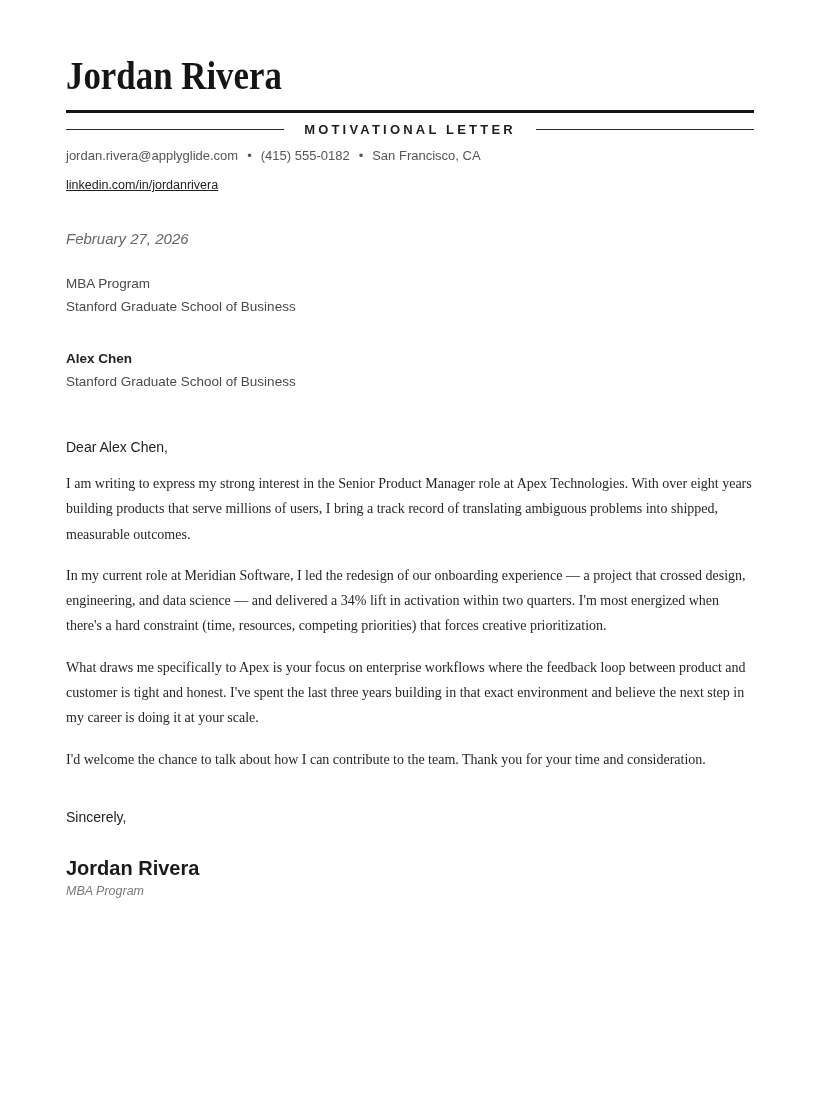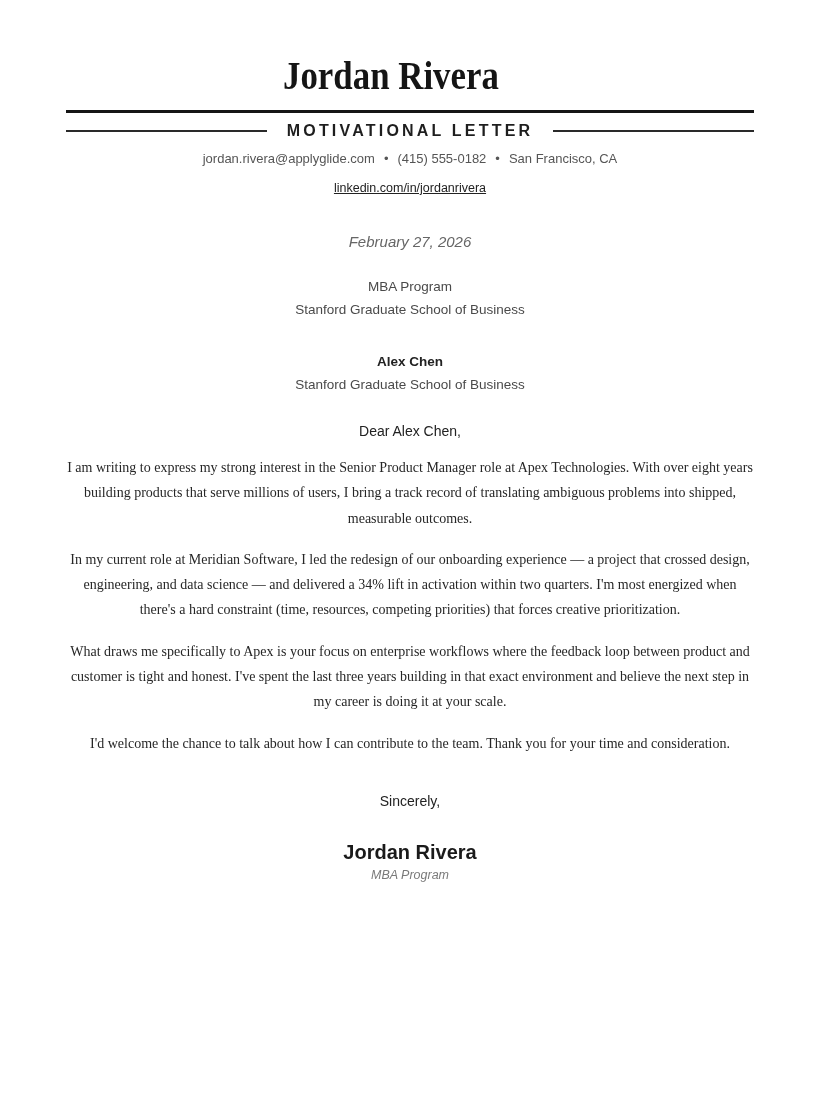--- a/index.html
+++ b/index.html
@@ -3,21 +3,21 @@
 <meta charset="utf-8">
 <style>
   html, body { margin: 0; padding: 0; }
   body {
     width: 816px;
     height: 1100px;
     background: #ffffff;
     font-family: "Liberation Sans", sans-serif;
     -webkit-font-smoothing: antialiased;
   }
-  .page { padding: 53px 62px 0 66px; box-sizing: border-box; text-align: center; }
+  .page { padding: 53px 62px 0 66px; box-sizing: border-box; }
 
   .title {
     font-family: "Liberation Serif", serif;
     font-weight: 700;
     font-size: 41px;
     line-height: 1.12;
     color: #151515;
     margin: 0;
     letter-spacing: 0;
   }
@@ -27,21 +27,21 @@
     transform-origin: left center;
     white-space: nowrap;
   }
 
   .rule-thick { height: 3px; background: #151515; margin-top: 11px; }
 
   .doc-type-row { display: flex; align-items: center; margin-top: 9px; }
   .doc-type-row .line { flex: 1; height: 1.5px; background: #2a2a2a; }
   .doc-type-label {
     margin: 0 20px;
-    font-size: 16px;
+    font-size: 13px;
     font-weight: 700;
     letter-spacing: 3.2px;
     color: #1e1e1e;
     white-space: nowrap;
   }
 
   .contact-row { margin-top: 11px; font-size: 13px; line-height: 15px; color: #555555; }
   .contact-row .bullet { margin: 0 9px; color: #555555; }
 
   .linkedin-row { margin-top: 12px; }
@@ -50,21 +50,21 @@
     color: #222222;
     text-decoration: underline;
     cursor: pointer;
   }
 
   .date { margin-top: 37px; font-size: 15px; font-style: italic; color: #666666; }
 
   .recipient { margin-top: 25px; font-size: 13.5px; line-height: 23.5px; color: #4a4a4a; }
   .recipient .recipient-name { font-weight: 700; color: #222222; margin-top: 28px; }
 
-  .salutation { margin-top: 25px; font-size: 14px; line-height: 18px; color: #222222; }
+  .salutation { margin-top: 44px; font-size: 14px; line-height: 18px; color: #222222; }
 
   .body-text p {
     font-family: "Liberation Serif", serif;
     font-size: 14px;
     line-height: 25.3px;
     color: #262626;
     margin: 16px 0 0 0;
   }
   .body-text p:first-child { margin-top: 15px; }
 

